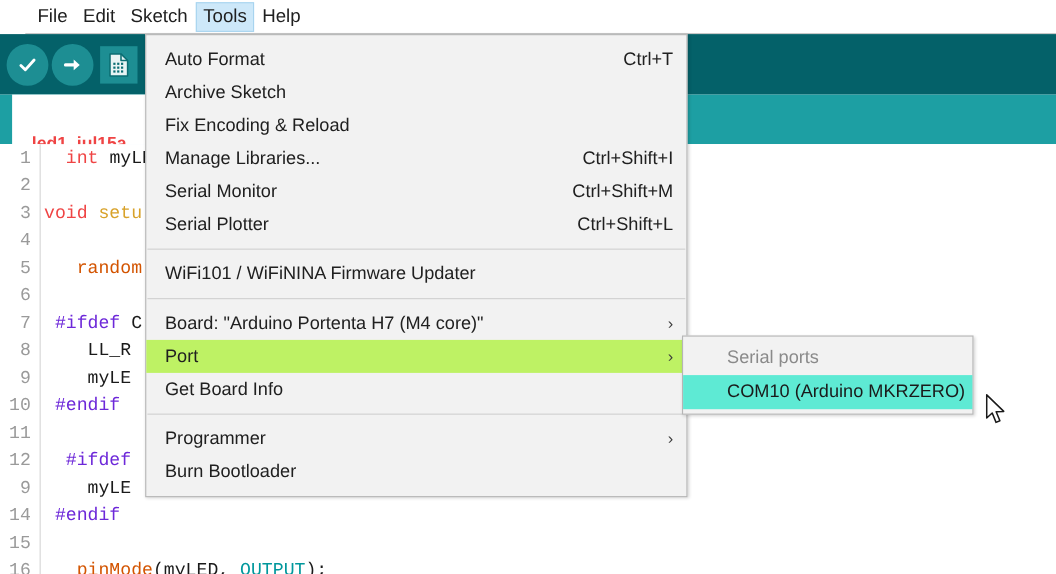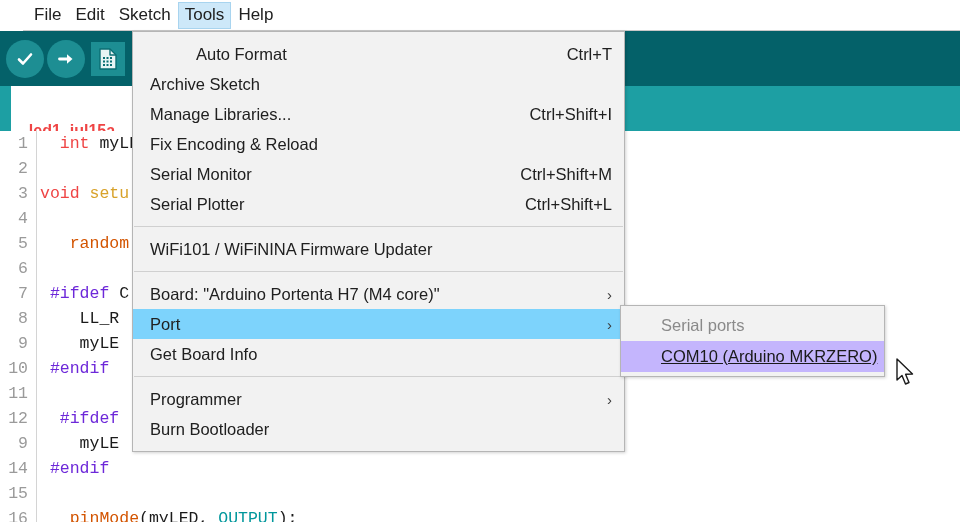--- a/index.html
+++ b/index.html
@@ -167,22 +167,22 @@
     position: relative;
     height: 30px;
     display: flex;
     align-items: center;
     padding: 0 10px 0 17px;
     box-sizing: border-box;
     font-size: 16.5px;
     color: #202020;
     white-space: nowrap;
   }
-  .menu-row.pad-top { margin-top: 7px; margin-left: 46px; }
-  .menu-row.highlight { background: #7dd3fc; }
+  .menu-row.pad-top { margin-top: 7px; }
+  .menu-row.highlight { background: #bef264; }
   .menu-label { flex: 0 0 auto; }
   .menu-shortcut {
     position: absolute;
     right: 12px;
     font-size: 16.5px;
     color: #202020;
   }
   .submenu-arrow {
     position: absolute;
     right: 12px;
@@ -212,21 +212,21 @@
     height: 31px;
     display: flex;
     align-items: center;
     padding-left: 40px;
     box-sizing: border-box;
     font-size: 16.5px;
     color: #202020;
     white-space: nowrap;
   }
   .submenu-row.disabled { color: #8a8a8a; }
-  .submenu-row.highlight { background: #c4b5fd; color: #1a1a1a; text-decoration: underline; }
+  .submenu-row.highlight { background: #5eead4; color: #1a1a1a; }
 
   
   .cursor {
     position: absolute;
     left: 896px; top: 358px;
     z-index: 90;
     pointer-events: none;
   }
 </style>
 </head>
@@ -309,25 +309,25 @@
 
   <div class="menu-panel" id="tools-menu">
       <div class="menu-row pad-top">
         <span class="menu-label">Auto Format</span>
         <span class="menu-shortcut">Ctrl+T</span>
       </div>
       <div class="menu-row">
         <span class="menu-label">Archive Sketch</span>
       </div>
       <div class="menu-row">
+        <span class="menu-label">Fix Encoding &amp; Reload</span>
+      </div>
+      <div class="menu-row">
         <span class="menu-label">Manage Libraries...</span>
         <span class="menu-shortcut">Ctrl+Shift+I</span>
-      </div>
-      <div class="menu-row">
-        <span class="menu-label">Fix Encoding &amp; Reload</span>
       </div>
       <div class="menu-row">
         <span class="menu-label">Serial Monitor</span>
         <span class="menu-shortcut">Ctrl+Shift+M</span>
       </div>
       <div class="menu-row">
         <span class="menu-label">Serial Plotter</span>
         <span class="menu-shortcut">Ctrl+Shift+L</span>
       </div>
       <div class="menu-sep"></div>

